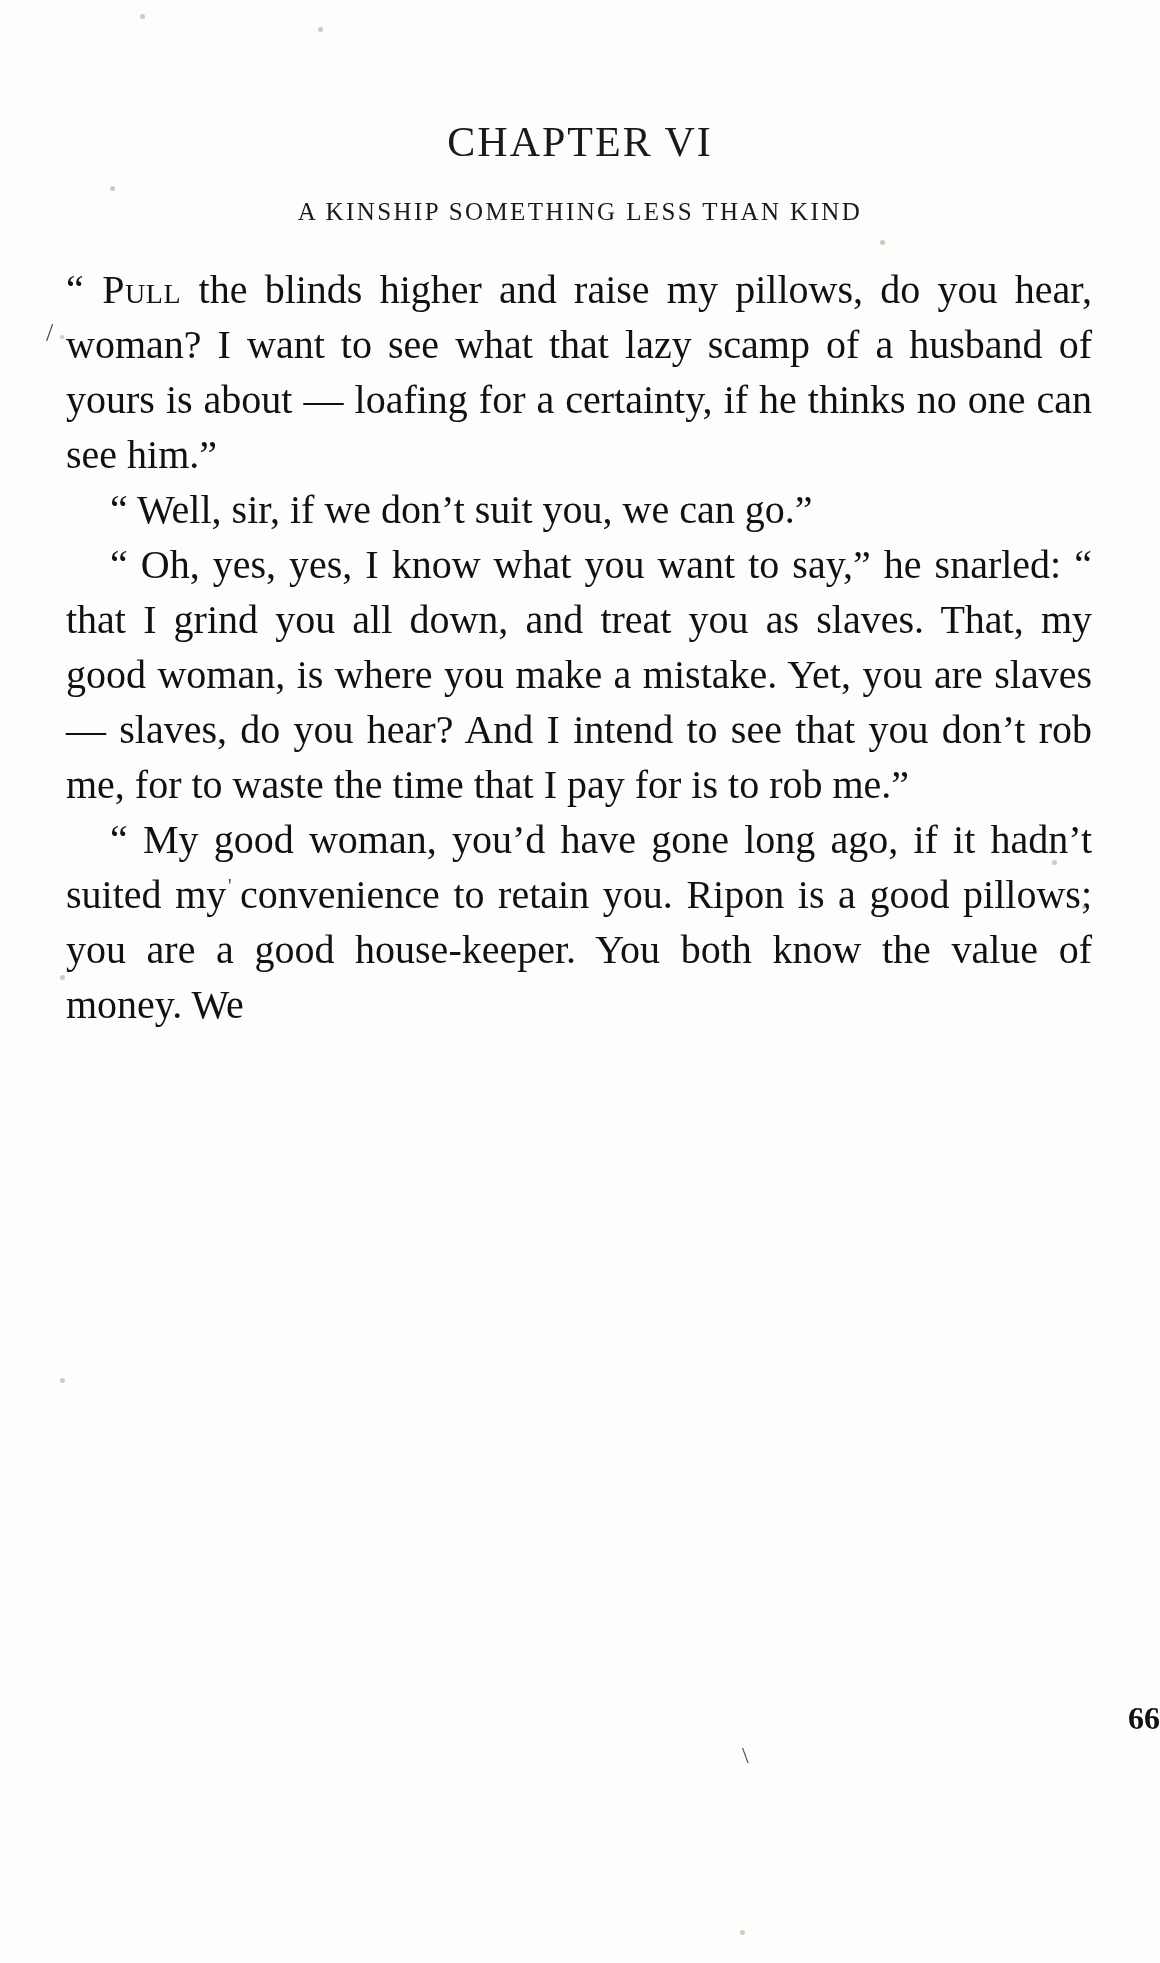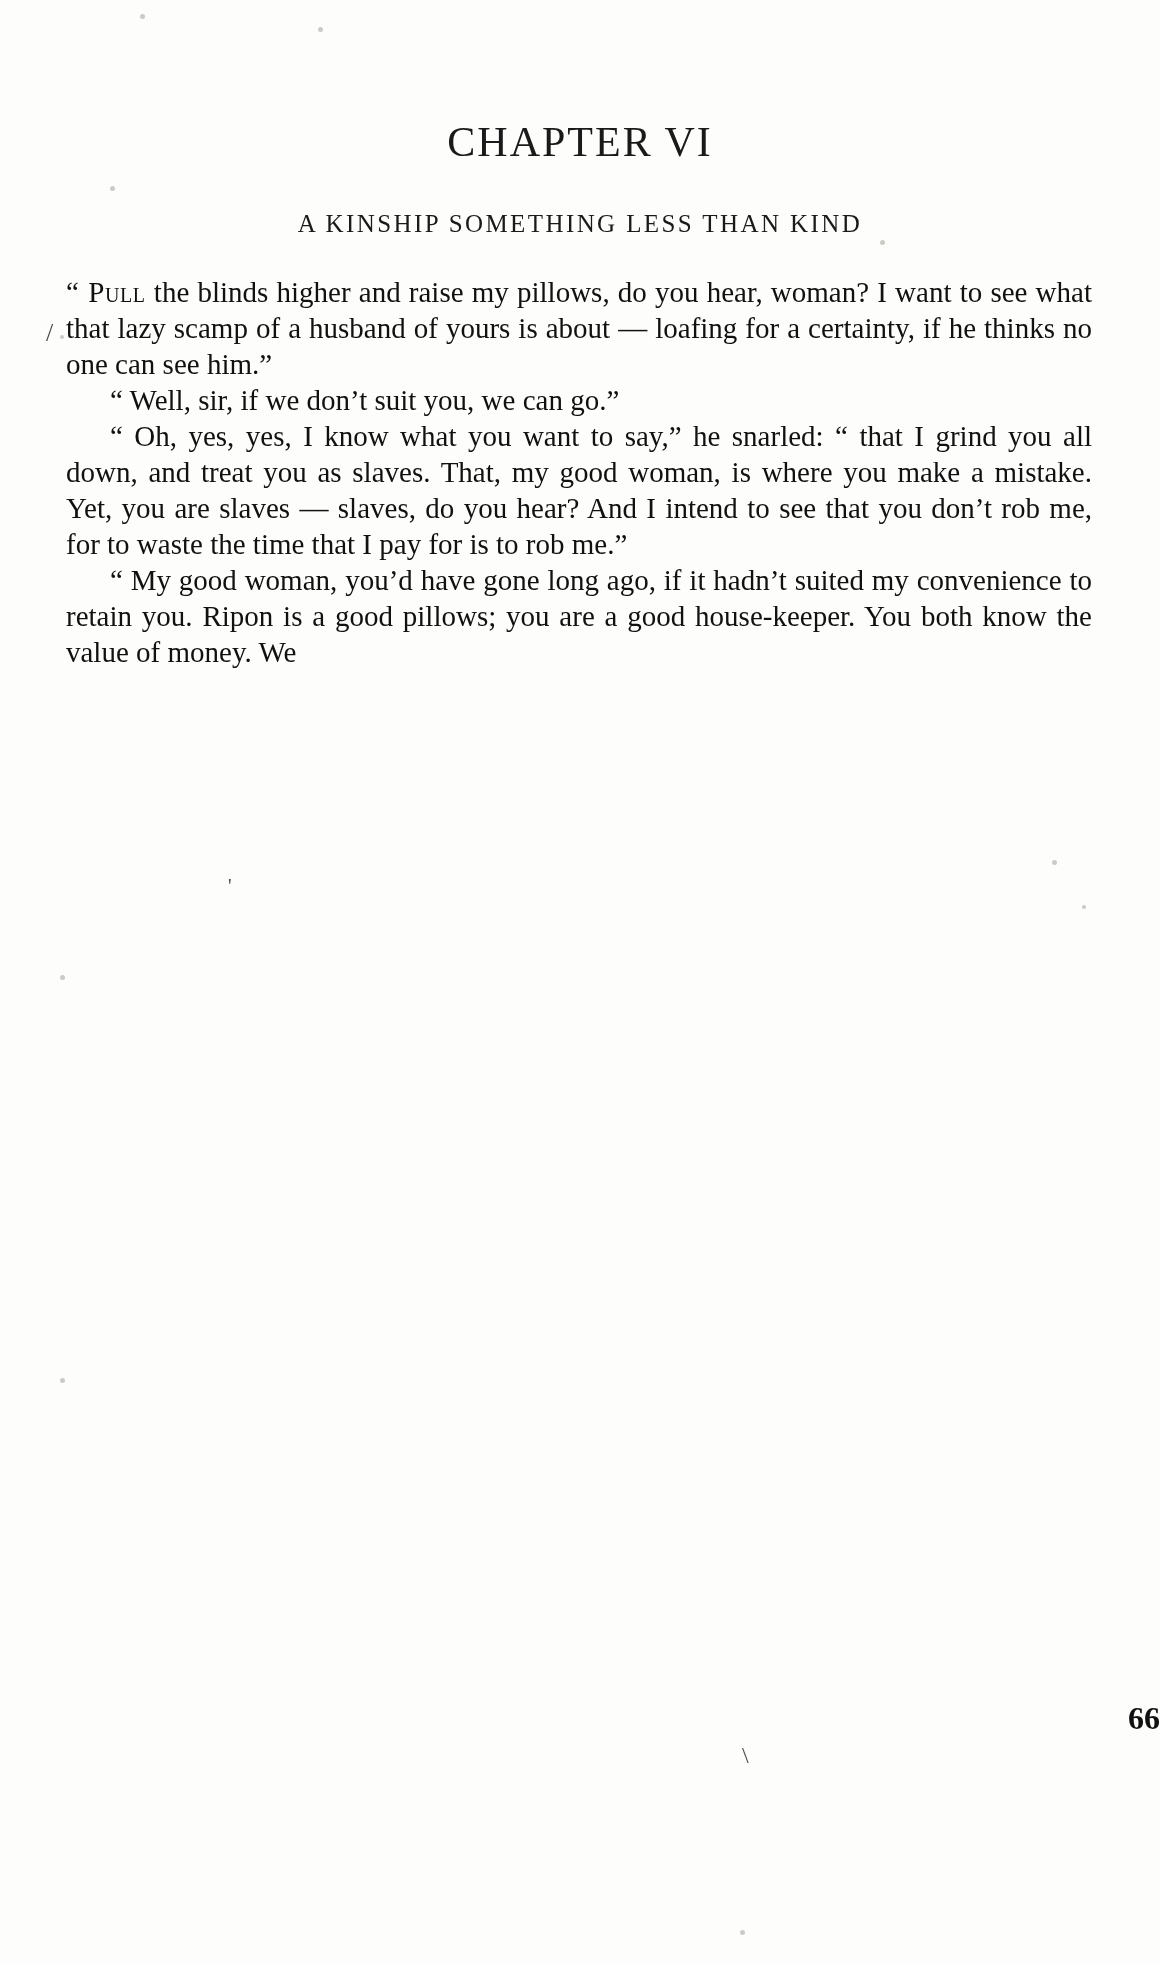--- a/index.html
+++ b/index.html
@@ -32,29 +32,29 @@
     font-size: 42px;
     letter-spacing: 2px;
     margin-top: 118px;
     font-family: "Liberation Serif", serif;
     color: #1a1a1a;
   }
   .chapter-subtitle {
     text-align: center;
     font-size: 25px;
     letter-spacing: 2.4px;
-    margin-top: 44px;
+    margin-top: 32px;
     color: #1a1a1a;
     font-variant: small-caps;
     text-transform: uppercase;
   }
   .body-text {
     margin-top: 36px;
-    font-size: 29px;
-    line-height: 36px;
+    font-size: 40px;
+    line-height: 55px;
     text-align: justify;
     text-justify: inter-word;
     color: #111111;
     padding: 0 8px 0 6px;
   }
   .body-text p {
     margin: 0;
     text-indent: 44px;
   }
   .body-text p.first {

